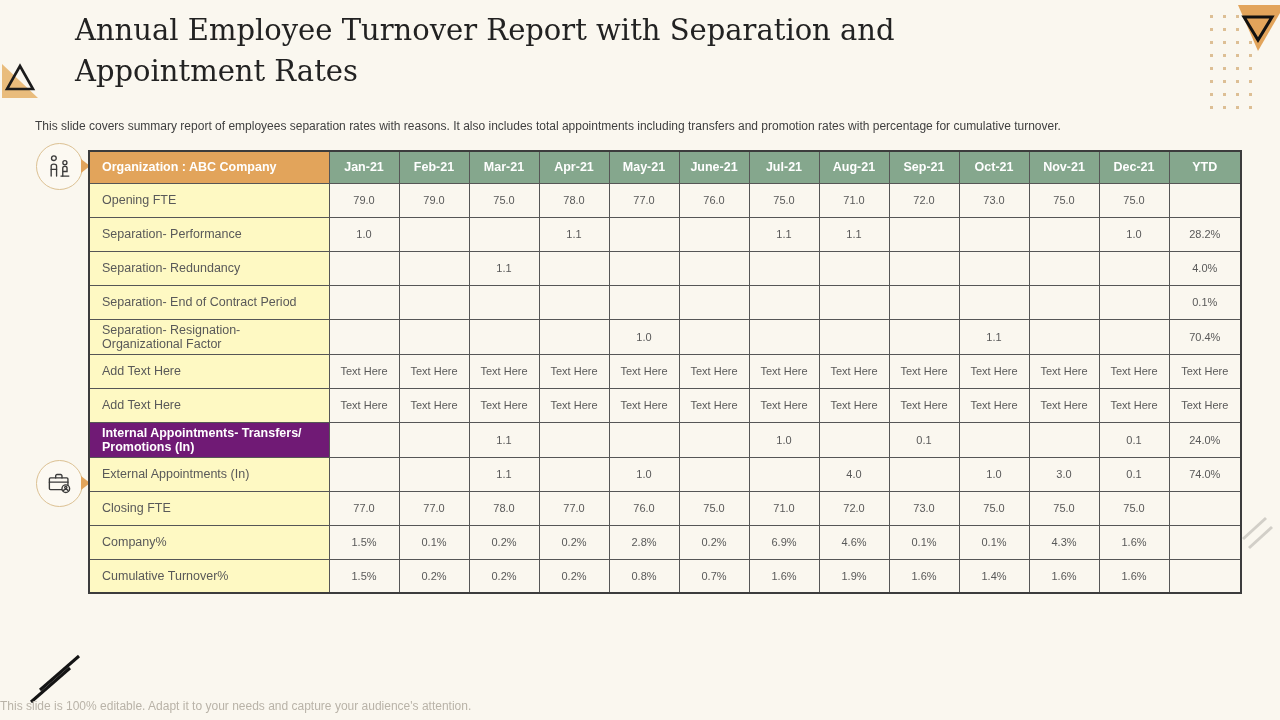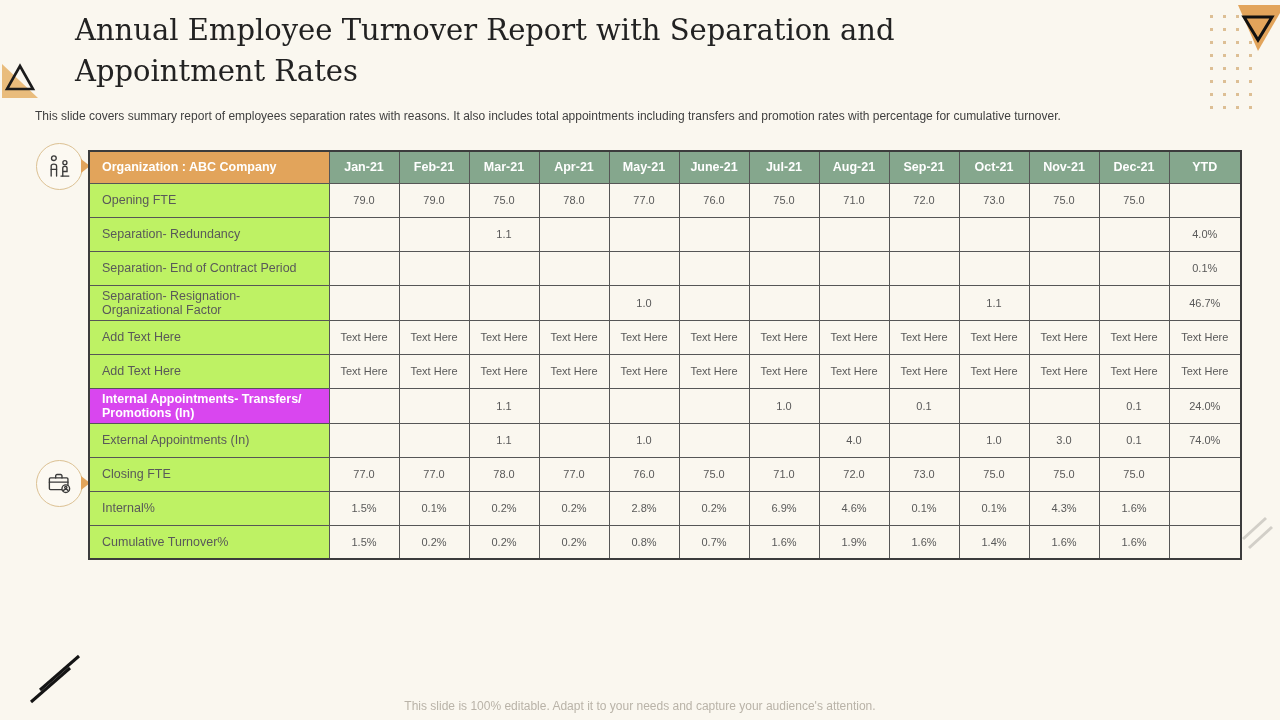--- a/index.html
+++ b/index.html
@@ -6,45 +6,45 @@
   html,body { width:1280px; height:720px; overflow:hidden; }
   body { font-family:"Liberation Sans", sans-serif; background:#faf7ef; }
   .slide { position:relative; width:1280px; height:720px; background:#faf7ef; }
 
   .title {
     position:absolute; left:35px; top:10px; max-width:1010px;
     font-family:"DejaVu Serif", serif; font-weight:400;
     font-size:29px; line-height:1.4; color:#222222;margin-left:40px;
   }
   .subtitle {
-    position:absolute; left:35px; top:109px;
+    position:absolute; left:35px; top:119px;
     font-size:12px; color:#3f3f3f;
   }
   .footer-note {
     position:absolute; left:0; top:699px; width:100%;
-    text-align:center; font-size:12px; color:#b9b3a8;
+    font-size:12px; color:#b9b3a8;
   }
 
   
   table.turnover {
     position:absolute; left:88px; top:150px; width:1152px;
     border-collapse:collapse; table-layout:fixed;
     border:2px solid #3c3c3c;
   }
   table.turnover th, table.turnover td { border:1px solid #565656; }
   th.org {
     background:#e2a45b; color:#ffffff; text-align:left;
     padding:0 12px; font-size:12.5px; height:32px;
   }
   th.month { background:#85a78d; color:#ffffff; font-size:12.5px; height:16px; }
   td.row-label {
     text-align:left; padding:3px 12px; font-size:12.5px;
-    color:#595959; height:34px; vertical-align:middle; background:#bef264;
-  }
-  td.row-label.orange { background:#d946ef; color:#ffffff; font-weight:bold; }
+    color:#595959; height:34px; vertical-align:middle; background:#fef9c3;
+  }
+  td.row-label.orange { background:#701a75; color:#ffffff; font-weight:bold; }
   td.val {
     text-align:center; font-size:11px; color:#595959;
     height:34px; vertical-align:middle; background:#faf7ef;
   }
 
   
   .icon-circle {
     position:absolute; width:47px; height:47px; border-radius:50%;
     background:#fcf9f2; border:1.5px solid #dcc193;
     display:flex; align-items:center; justify-content:center;
@@ -154,20 +154,36 @@
           <td class="val">76.0</td>
           <td class="val">75.0</td>
           <td class="val">71.0</td>
           <td class="val">72.0</td>
           <td class="val">73.0</td>
           <td class="val">75.0</td>
           <td class="val">75.0</td>
           <td class="val"></td>
         </tr>
         <tr>
+          <td class="row-label">Separation- Performance</td>
+          <td class="val">1.0</td>
+          <td class="val"></td>
+          <td class="val"></td>
+          <td class="val">1.1</td>
+          <td class="val"></td>
+          <td class="val"></td>
+          <td class="val">1.1</td>
+          <td class="val">1.1</td>
+          <td class="val"></td>
+          <td class="val"></td>
+          <td class="val"></td>
+          <td class="val">1.0</td>
+          <td class="val">28.2%</td>
+        </tr>
+        <tr>
           <td class="row-label">Separation- Redundancy</td>
           <td class="val"></td>
           <td class="val"></td>
           <td class="val">1.1</td>
           <td class="val"></td>
           <td class="val"></td>
           <td class="val"></td>
           <td class="val"></td>
           <td class="val"></td>
           <td class="val"></td>
@@ -199,21 +215,21 @@
           <td class="val"></td>
           <td class="val"></td>
           <td class="val">1.0</td>
           <td class="val"></td>
           <td class="val"></td>
           <td class="val"></td>
           <td class="val"></td>
           <td class="val">1.1</td>
           <td class="val"></td>
           <td class="val"></td>
-          <td class="val">46.7%</td>
+          <td class="val">70.4%</td>
         </tr>
         <tr>
           <td class="row-label">Add Text Here</td>
           <td class="val">Text Here</td>
           <td class="val">Text Here</td>
           <td class="val">Text Here</td>
           <td class="val">Text Here</td>
           <td class="val">Text Here</td>
           <td class="val">Text Here</td>
           <td class="val">Text Here</td>
@@ -282,21 +298,21 @@
           <td class="val">75.0</td>
           <td class="val">71.0</td>
           <td class="val">72.0</td>
           <td class="val">73.0</td>
           <td class="val">75.0</td>
           <td class="val">75.0</td>
           <td class="val">75.0</td>
           <td class="val"></td>
         </tr>
         <tr>
-          <td class="row-label">Internal%</td>
+          <td class="row-label">Company%</td>
           <td class="val">1.5%</td>
           <td class="val">0.1%</td>
           <td class="val">0.2%</td>
           <td class="val">0.2%</td>
           <td class="val">2.8%</td>
           <td class="val">0.2%</td>
           <td class="val">6.9%</td>
           <td class="val">4.6%</td>
           <td class="val">0.1%</td>
           <td class="val">0.1%</td>

